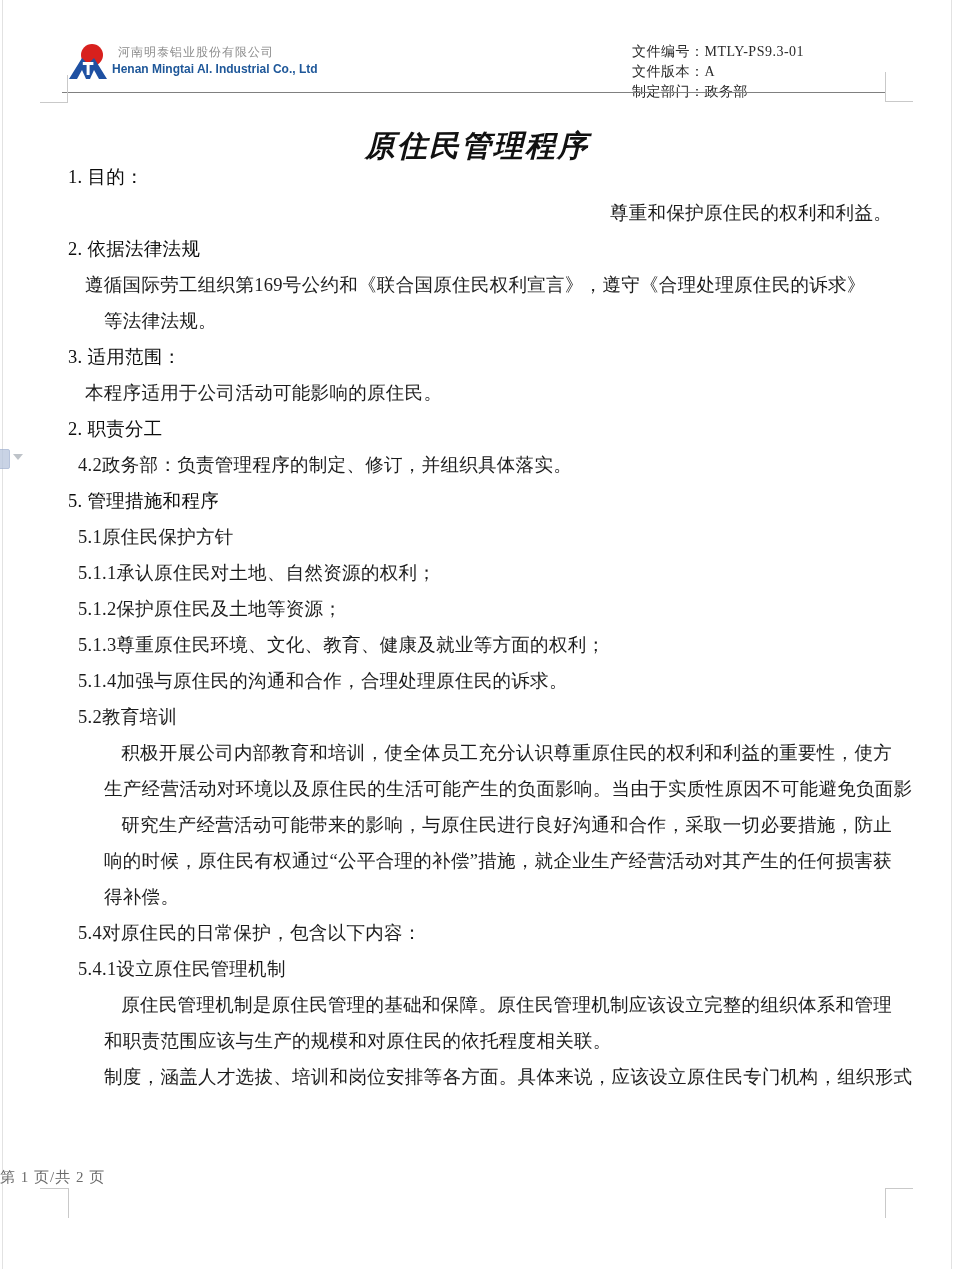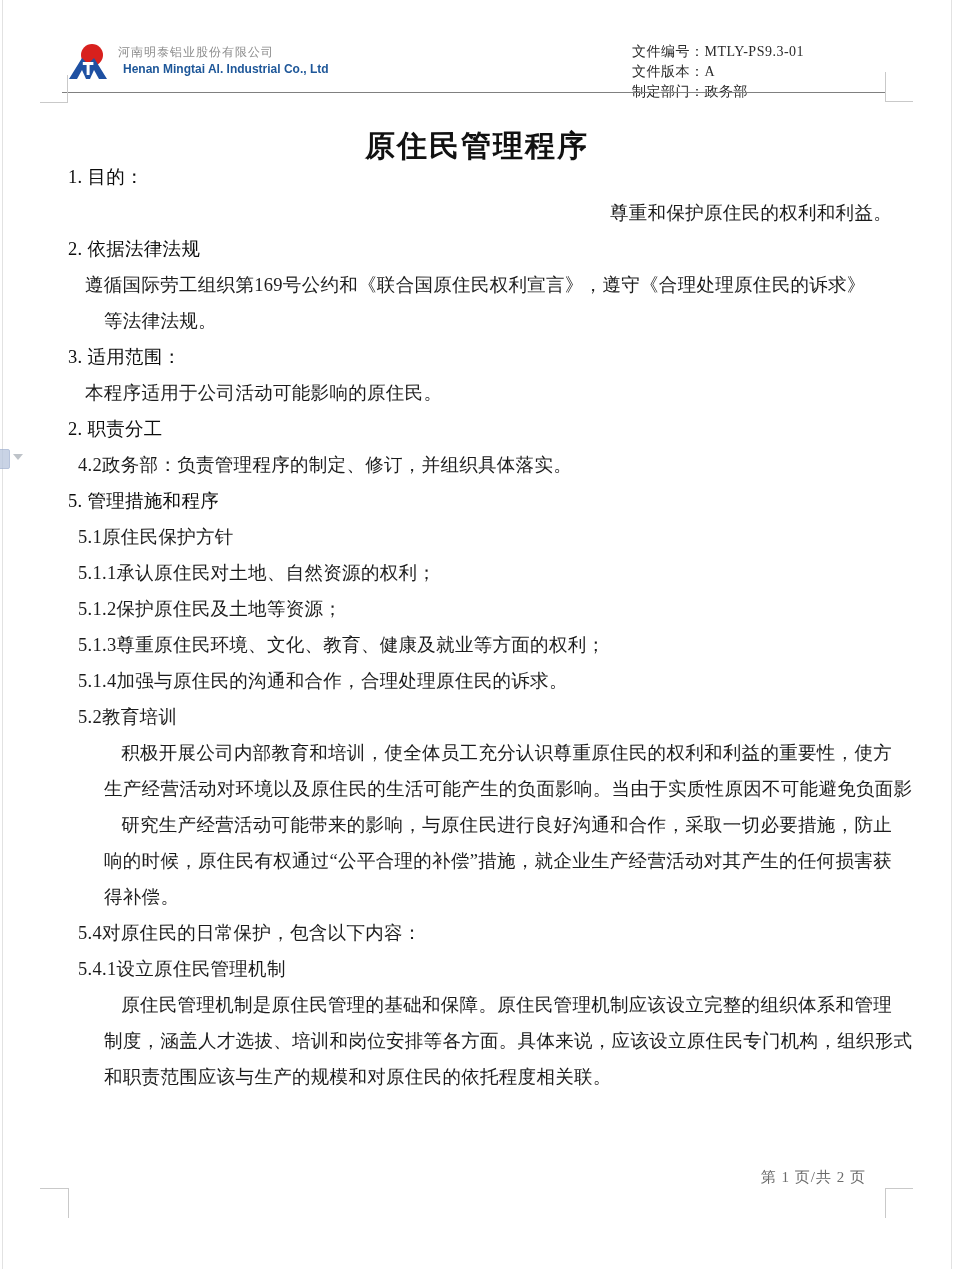--- a/index.html
+++ b/index.html
@@ -17,21 +17,21 @@
   .page-edge.right{left:951px;}
 
   
   .logo{position:absolute;left:68px;top:43px;width:40px;height:38px;}
   .company-zh{
     position:absolute;left:118px;top:44px;
     font-family:"Liberation Sans","DejaVu Sans",sans-serif;
     font-size:12px;color:#8c8c8c;letter-spacing:1px;white-space:nowrap;
   }
   .company-en{
-    position:absolute;left:123px;top:62px;
+    position:absolute;left:112px;top:62px;
     font-family:"Liberation Sans","DejaVu Sans",sans-serif;
     font-size:12px;color:#1e5799;font-weight:700;white-space:nowrap;
   }
   .doc-meta{
     position:absolute;left:632px;top:9px;
     font-size:14px;line-height:20px;color:#2a2a2a;letter-spacing:0.5px;margin-top:33px;
   }
   .header-rule{position:absolute;left:62px;top:92px;width:824px;height:1px;background:#808080;}
 
   
@@ -47,38 +47,38 @@
 
   
   .margin-marker{position:absolute;left:0;top:449px;width:28px;height:20px;}
   .marker-chip{position:absolute;left:-3px;top:0;width:11px;height:18px;background:#b7c5dd;border:1px solid #9fb0cf;border-radius:2px;opacity:.75;}
   .marker-caret{position:absolute;left:13px;top:5px;width:0;height:0;
     border-left:5px solid transparent;border-right:5px solid transparent;border-top:6px solid #aeb4bc;opacity:.8;}
 
   
   .doc-title{
     position:absolute;left:0;top:106px;width:954px;
-    text-align:center;font-size:30px;font-weight:bold;letter-spacing:2px;color:#111;
+    text-align:center;font-size:30px;font-weight:bold;letter-spacing:2px;color:#111;font-style:italic;
   }
   .doc-lines{position:absolute;left:62px;top:159px;width:830px;}
   .line{
     height:36px;line-height:36px;
     font-size:18.5px;letter-spacing:0.3px;white-space:nowrap;color:#1c1c1c;
   }
   .line.h{font-weight:normal;color:#0d0d0d;}
   .ind0{padding-left:0;margin-left:42px;}
   .ind1{padding-left:6px;}
   .ind2{padding-left:16px;}
   .ind3{padding-left:23px;}
   .ind4{padding-left:33px;text-align:right;}
 
   
   .footer{
     position:absolute;left:0;top:1168px;width:866px;
-    text-align:right;font-size:15px;color:#6b6b6b;letter-spacing:1px;
+    text-align:left;font-size:15px;color:#6b6b6b;letter-spacing:1px;
   }
 </style>
 </head>
 <body>
 
 <div class="page">
 
   <div class="page-edge left"></div>
   <div class="page-edge right"></div>
 
@@ -134,19 +134,19 @@
       <div class="line ind2">5.1.4加强与原住民的沟通和合作，合理处理原住民的诉求。</div>
       <div class="line ind2">5.2教育培训</div>
       <div class="line ind4">积极开展公司内部教育和培训，使全体员工充分认识尊重原住民的权利和利益的重要性，使方</div>
       <div class="line ind0">生产经营活动对环境以及原住民的生活可能产生的负面影响。当由于实质性原因不可能避免负面影</div>
       <div class="line ind4">研究生产经营活动可能带来的影响，与原住民进行良好沟通和合作，采取一切必要措施，防止</div>
       <div class="line ind0">响的时候，原住民有权通过“公平合理的补偿”措施，就企业生产经营活动对其产生的任何损害获</div>
       <div class="line ind0">得补偿。</div>
       <div class="line ind2">5.4对原住民的日常保护，包含以下内容：</div>
       <div class="line ind2">5.4.1设立原住民管理机制</div>
       <div class="line ind4">原住民管理机制是原住民管理的基础和保障。原住民管理机制应该设立完整的组织体系和管理</div>
+      <div class="line ind0">和职责范围应该与生产的规模和对原住民的依托程度相关联。</div>
       <div class="line ind0">制度，涵盖人才选拔、培训和岗位安排等各方面。具体来说，应该设立原住民专门机构，组织形式</div>
-      <div class="line ind0">和职责范围应该与生产的规模和对原住民的依托程度相关联。</div>
     </div>
 
   <div class="footer">第 1 页/共 2 页</div>
 
 </div>
 
 </body></html>

